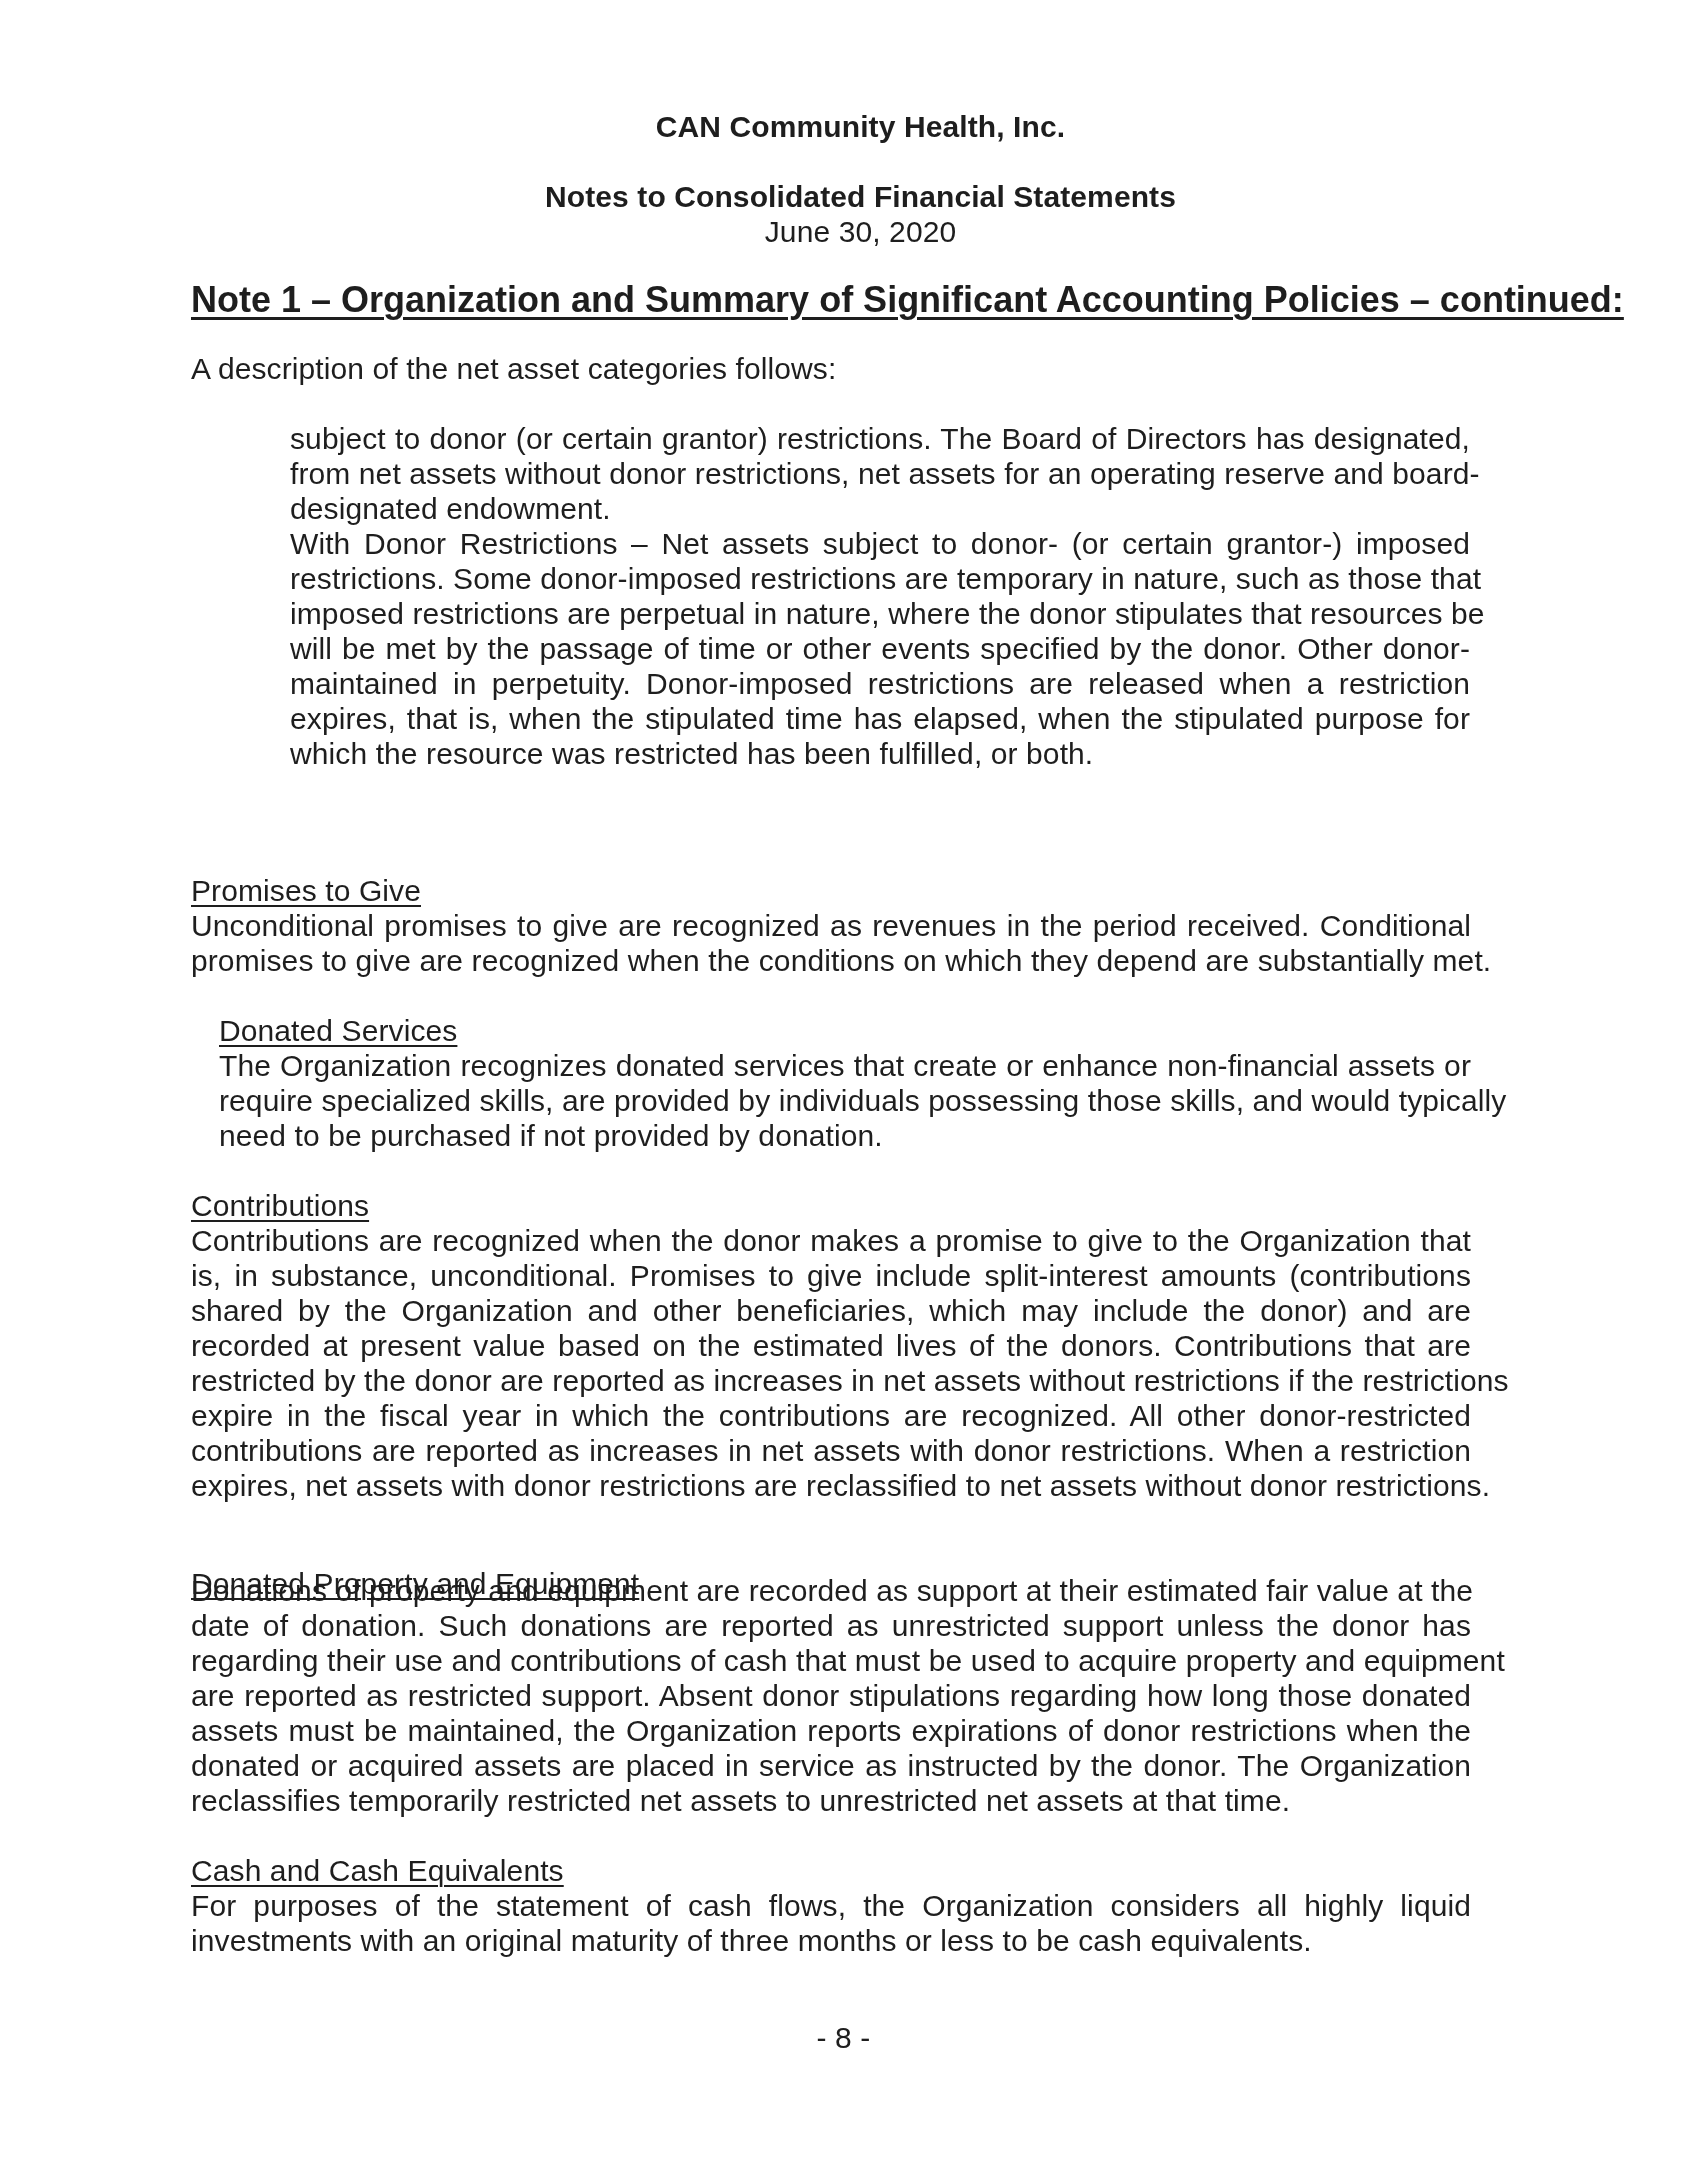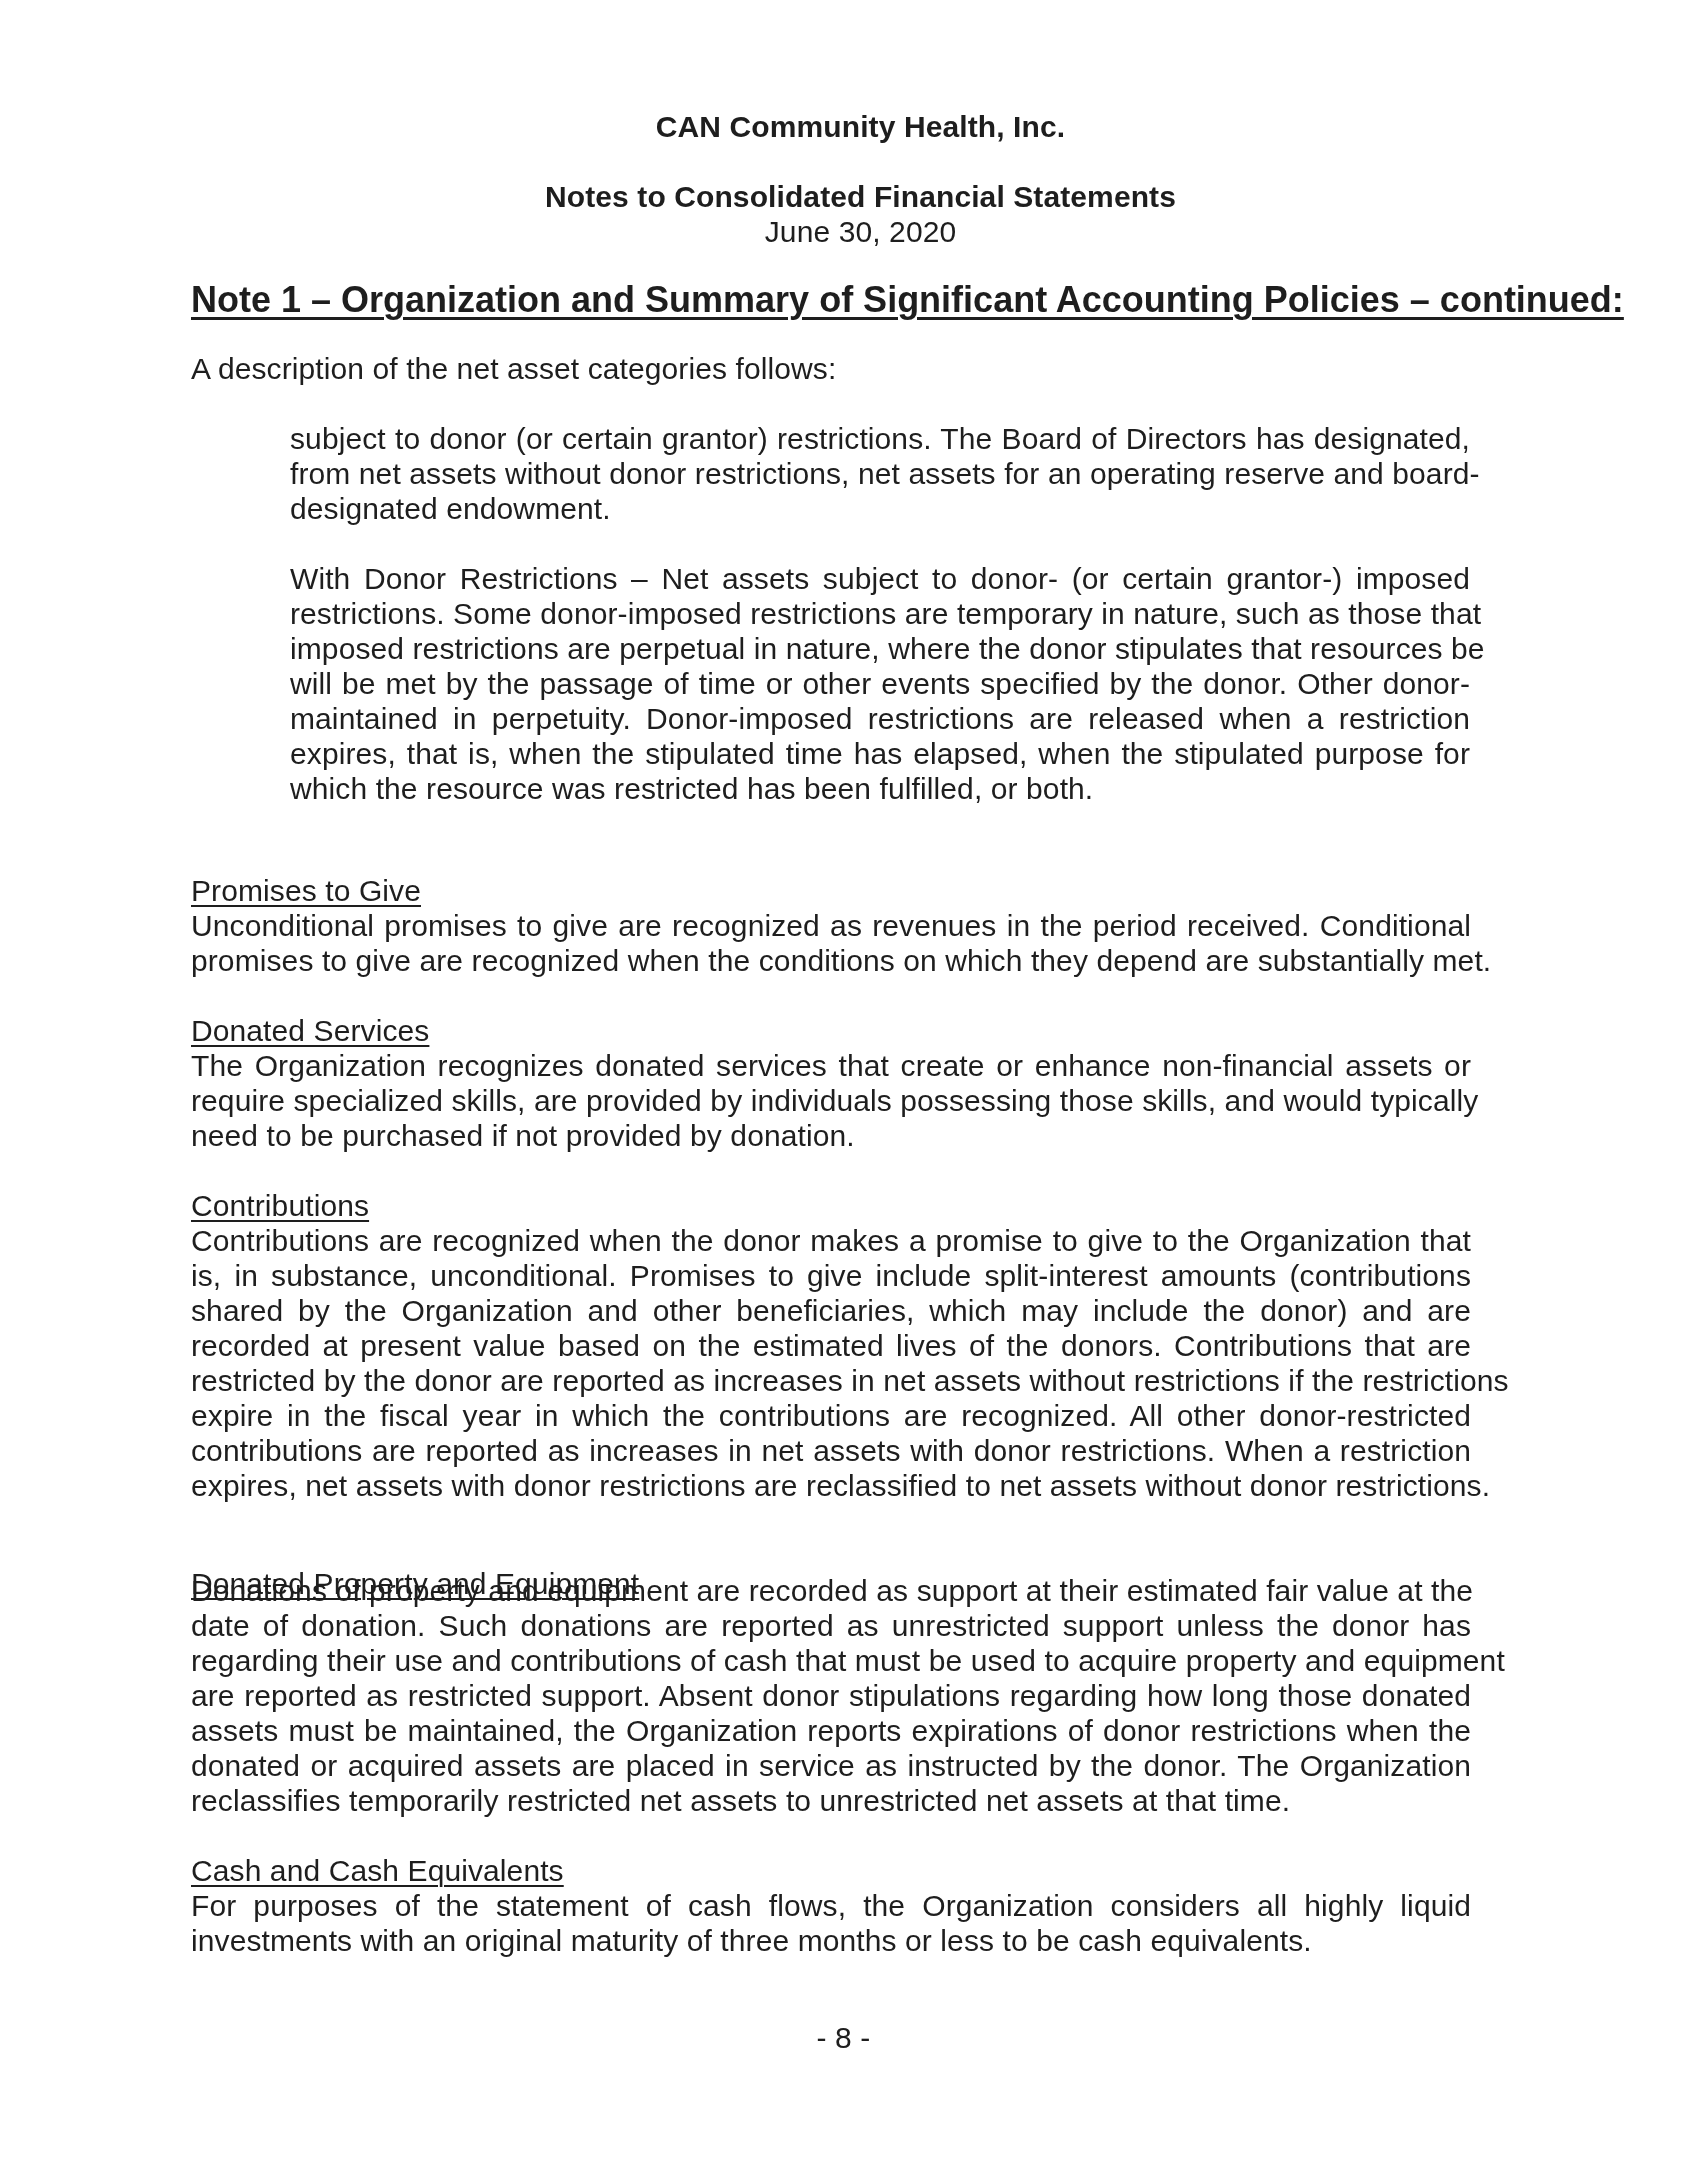--- a/index.html
+++ b/index.html
@@ -39,38 +39,38 @@
   <div class="block" style="left:191px; top:351px; width:1280px;">
     <span class="ln last">A description of the net asset categories follows:</span>
   </div>
 
   <div class="block" id="categories" style="left:290px; top:421px; width:1180px;">
       <div>
         <span class="ln">subject to donor (or certain grantor) restrictions. The Board of Directors has designated,</span>
         <span class="ln">from net assets without donor restrictions, net assets for an operating reserve and board-</span>
         <span class="ln last">designated endowment.</span>
       </div>
-      <div style="margin-top: 35px;">
+      <div style="">
         <span class="ln">With Donor Restrictions – Net assets subject to donor- (or certain grantor-) imposed</span>
         <span class="ln">restrictions. Some donor-imposed restrictions are temporary in nature, such as those that</span>
         <span class="ln">imposed restrictions are perpetual in nature, where the donor stipulates that resources be</span>
         <span class="ln">will be met by the passage of time or other events specified by the donor. Other donor-</span>
         <span class="ln">maintained in perpetuity. Donor-imposed restrictions are released when a restriction</span>
         <span class="ln">expires, that is, when the stipulated time has elapsed, when the stipulated purpose for</span>
         <span class="ln last">which the resource was restricted has been fulfilled, or both.</span>
       </div>
     </div>
 
   <div class="block" id="sections" style="left: 191px; width: 1280px; top: 873px;">
       <div>
         <div style="height: 35px;"><span class="ln last uline" style="text-decoration-thickness: 2px; text-underline-offset: 4px; display: inline-block;">Promises to Give</span></div>
         <span class="ln">Unconditional promises to give are recognized as revenues in the period received.  Conditional</span>
         <span class="ln last">promises to give are recognized when the conditions on which they depend are substantially met.</span>
       </div>
-      <div style="margin-top: 35px;">
+      <div style="margin-top: 35px; margin-left: 28px;">
         <div style="height: 35px;"><span class="ln last uline" style="text-decoration-thickness: 2px; text-underline-offset: 4px; display: inline-block;">Donated Services</span></div>
         <span class="ln">The Organization recognizes donated services that create or enhance non-financial assets or</span>
         <span class="ln">require specialized skills, are provided by individuals possessing those skills, and would typically</span>
         <span class="ln last">need to be purchased if not provided by donation.</span>
       </div>
       <div style="margin-top: 35px;">
         <div style="height: 35px;"><span class="ln last uline" style="text-decoration-thickness: 2px; text-underline-offset: 4px; display: inline-block;">Contributions</span></div>
         <span class="ln">Contributions are recognized when the donor makes a promise to give to the Organization that</span>
         <span class="ln">is, in substance, unconditional.  Promises to give include split-interest amounts (contributions</span>
         <span class="ln">shared by the Organization and other beneficiaries, which may include the donor) and are</span>

